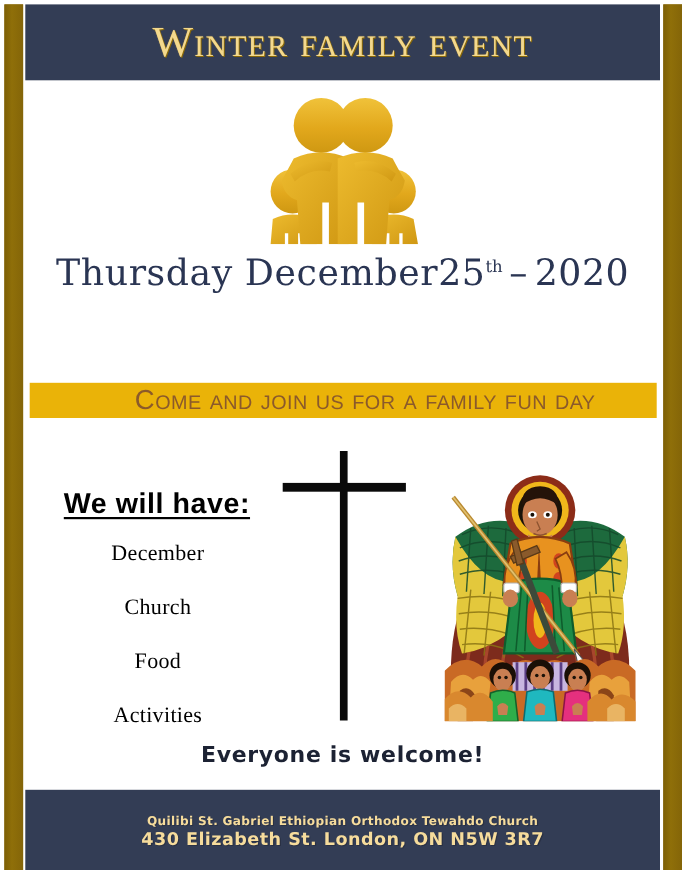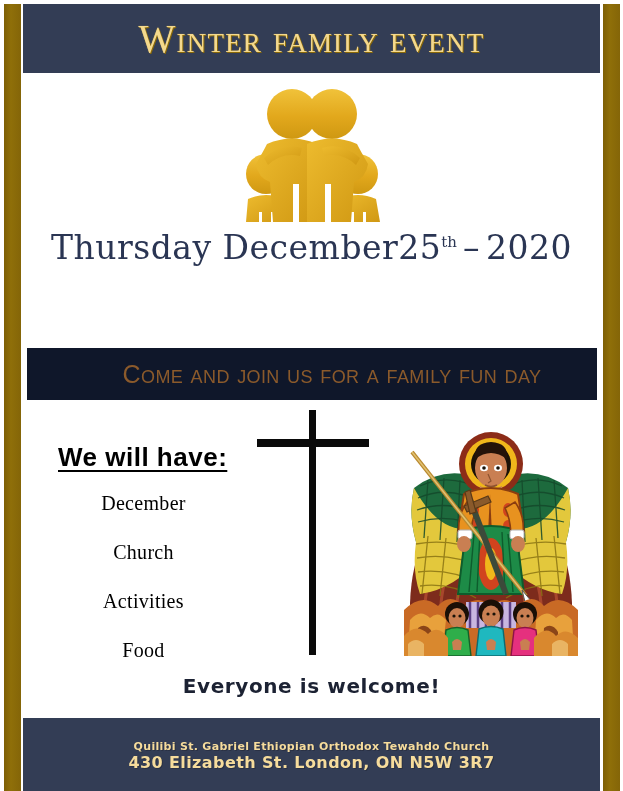--- a/index.html
+++ b/index.html
@@ -75,22 +75,22 @@
     font-size:24px;
     color:#2a3553;
     letter-spacing:0.5px;
   }
   .time-line .ampm{font-size:17px;letter-spacing:1px;}
   .time-line .sep{padding:0 10px;font-weight:bold;}
 
   
   .grey-band{
     position:absolute;
-    left:27px;right:26px;top:348px;height:52px;
-    background:#0f172a;
+    left:27px;right:26px;top:348px;height:32px;
+    background:#eab308;
     display:flex;align-items:center;justify-content:center;padding-left:40px;
   }
   .grey-band-text{
     font-family:"Liberation Sans", sans-serif;
     font-variant:small-caps;
     font-size:25px;
     letter-spacing:0.4px;
     color:#8b5a2b;
     white-space:nowrap;
   }
@@ -253,22 +253,22 @@
     <div class="grey-band-text">Come and join us for a family fun day</div>
   </div>
 
   <div class="content">
 
     <div class="will-have">We will have:</div>
 
     <ul class="item-list">
       <li>December</li>
       <li>Church</li>
+      <li>Food</li>
       <li>Activities</li>
-      <li>Food</li>
     </ul>
 
     <div class="cross">
       <div class="v"></div>
       <div class="h"></div>
     </div>
 
     <div class="saint">
       <svg width="174" height="232" viewBox="0 0 174 232" aria-hidden="true">
         <rect x="0" y="0" width="174" height="232" fill="#ffffff"></rect>

